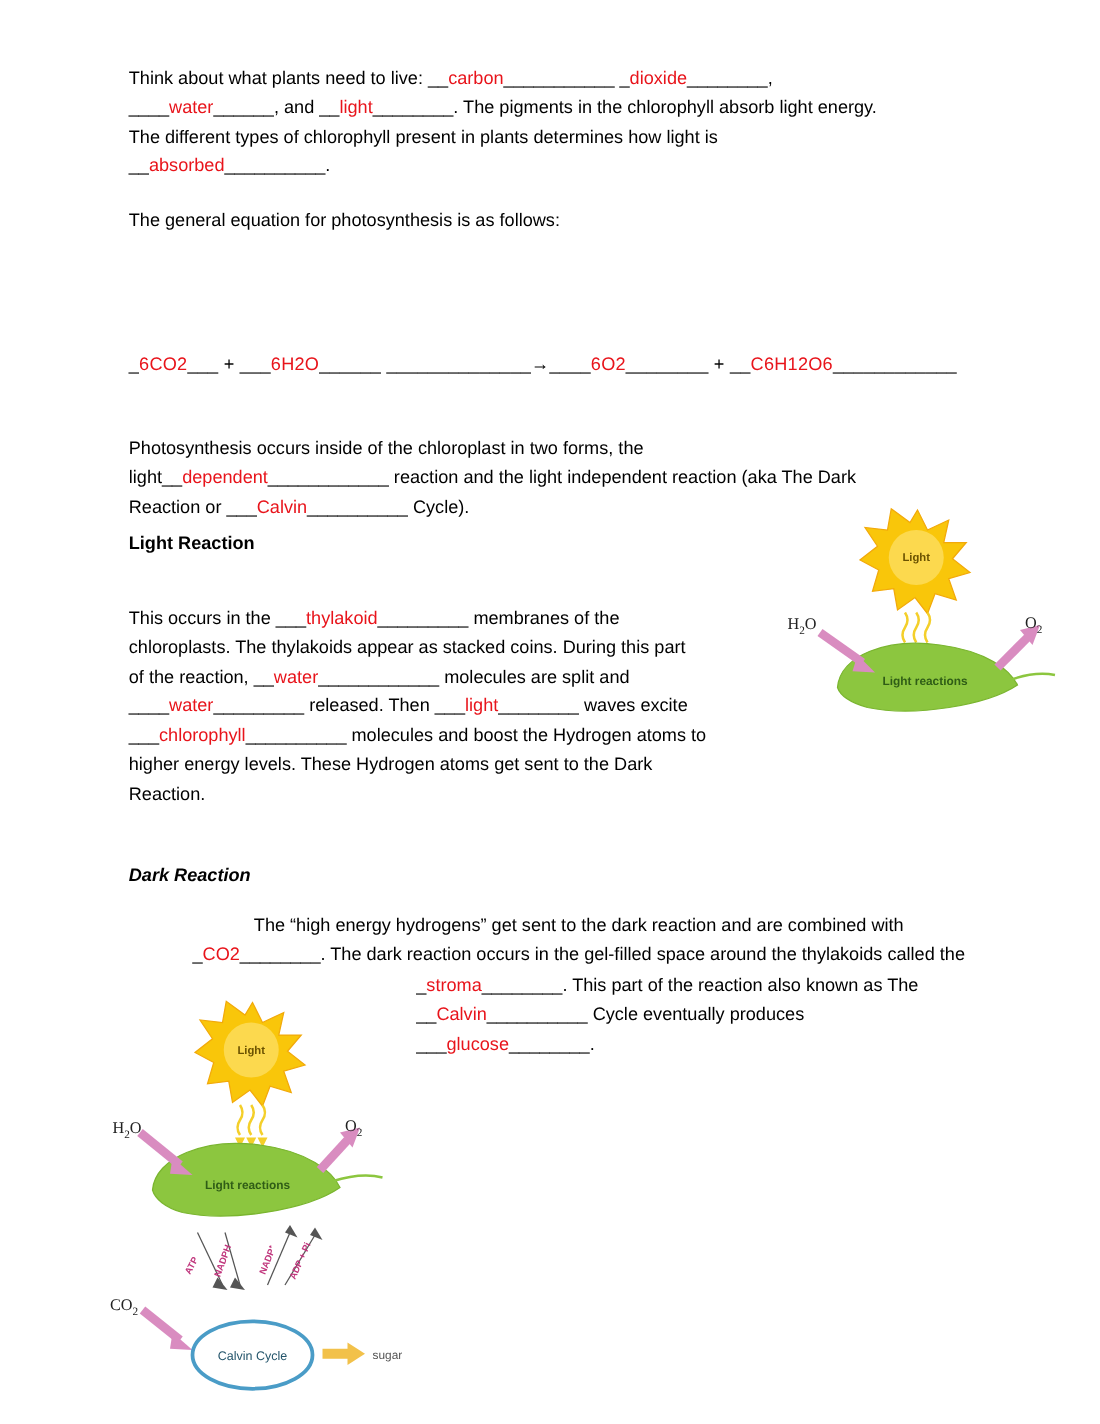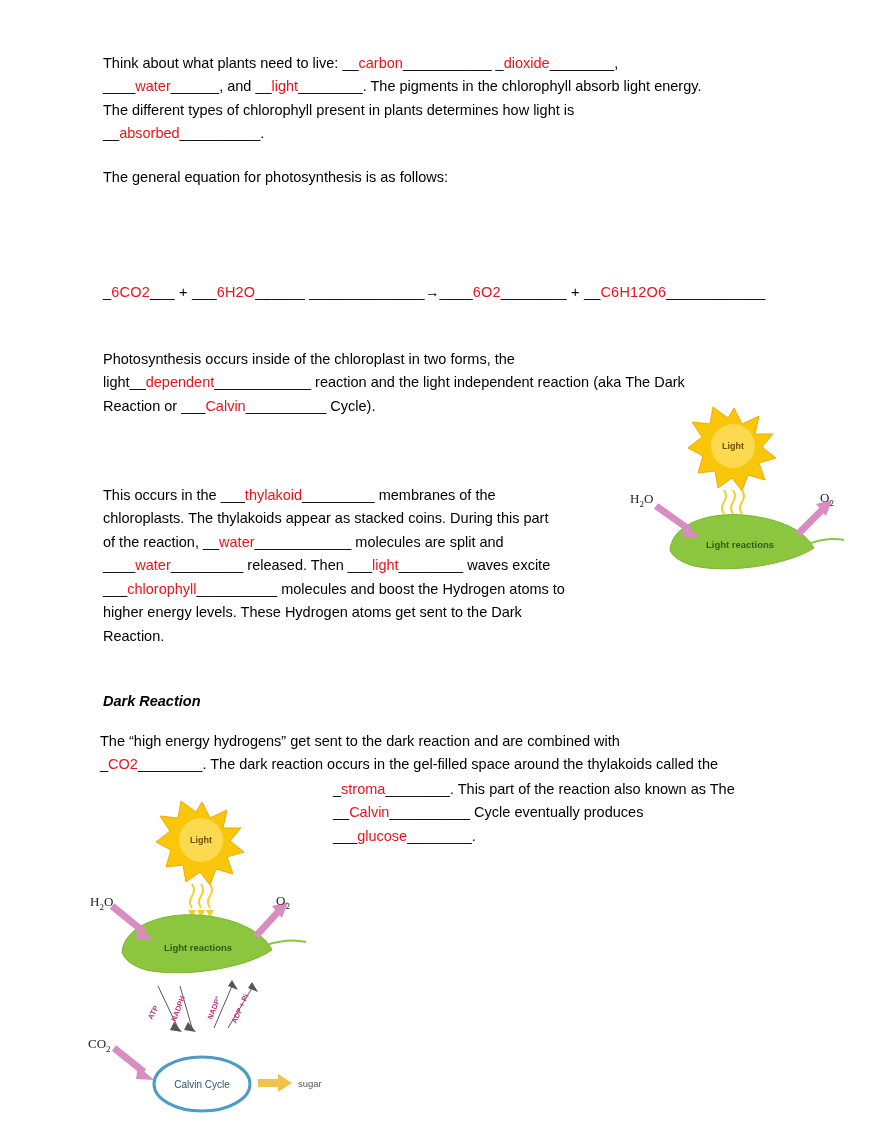--- a/index.html
+++ b/index.html
@@ -32,21 +32,21 @@
     font-weight: bold;
   }
   
   #p-intro   { left: 103px; top: 52px;  width: 680px; }
   #p-eqlead  { left: 103px; top: 166px; width: 680px; }
   #p-eq      { left: 103px; top: 248px; width: 700px; letter-spacing: .2px; margin-top: 33px; }
   #p-chloro  { left: 103px; top: 348px; width: 660px; }
   #h-light   { left: 103px; top: 424px; width: 300px; }
   #p-light   { left: 103px; top: 484px; width: 510px; }
   #h-dark    { left: 103px; top: 690px; width: 300px; font-style: italic; }
-  #p-dark1   { left: 100px; top: 730px; width: 690px; }
+  #p-dark1   { left: 118px; top: 730px; width: 690px; text-align: center; }
   #p-dark2   { left: 333px; top: 778px; width: 450px; }
 
   
   .diagram {
     position: absolute;
   }
   #diag-top  { left: 612px; top: 398px; width: 250px; height: 200px; }
   #diag-bot  { left: 80px;  top: 790px; width: 290px; height: 330px; }
 
   .sun-label {
@@ -99,20 +99,21 @@
   <div class="blk" id="p-eq">
     <span>_</span><span class="ans">6CO2</span><span>___</span><span>  +  </span><span>___</span><span class="ans">6H2O</span><span>______</span><span>  ______________</span><span>→</span><span>____</span><span class="ans">6O2</span><span>________</span><span>  +  __</span><span class="ans">C6H12O6</span><span>____________</span>
   </div>
 
   <div class="blk" id="p-chloro">
     <span>Photosynthesis occurs inside of the chloroplast in two forms, the</span><br>
     <span>light__</span><span class="ans">dependent</span><span>____________</span><span> reaction and the light independent reaction (aka The Dark</span><br>
     <span>Reaction or ___</span><span class="ans">Calvin</span><span>__________</span><span> Cycle).</span>
   </div>
 
+  <div class="blk bold" id="h-light">Light Reaction</div>
 
   <div class="blk" id="p-light">
     <span>This occurs in the ___</span><span class="ans">thylakoid</span><span>_________</span><span> membranes of the</span><br>
     <span>chloroplasts.  The thylakoids appear as stacked coins.  During this part</span><br>
     <span>of the reaction, __</span><span class="ans">water</span><span>____________</span><span> molecules are split and</span><br>
     <span>____</span><span class="ans">water</span><span>_________</span><span> released. Then ___</span><span class="ans">light</span><span>________</span><span> waves excite</span><br>
     <span>___</span><span class="ans">chlorophyll</span><span>__________</span><span> molecules and boost the Hydrogen atoms to</span><br>
     <span>higher energy levels.  These Hydrogen atoms get sent to the Dark</span><br>
     <span>Reaction.</span>
   </div>

